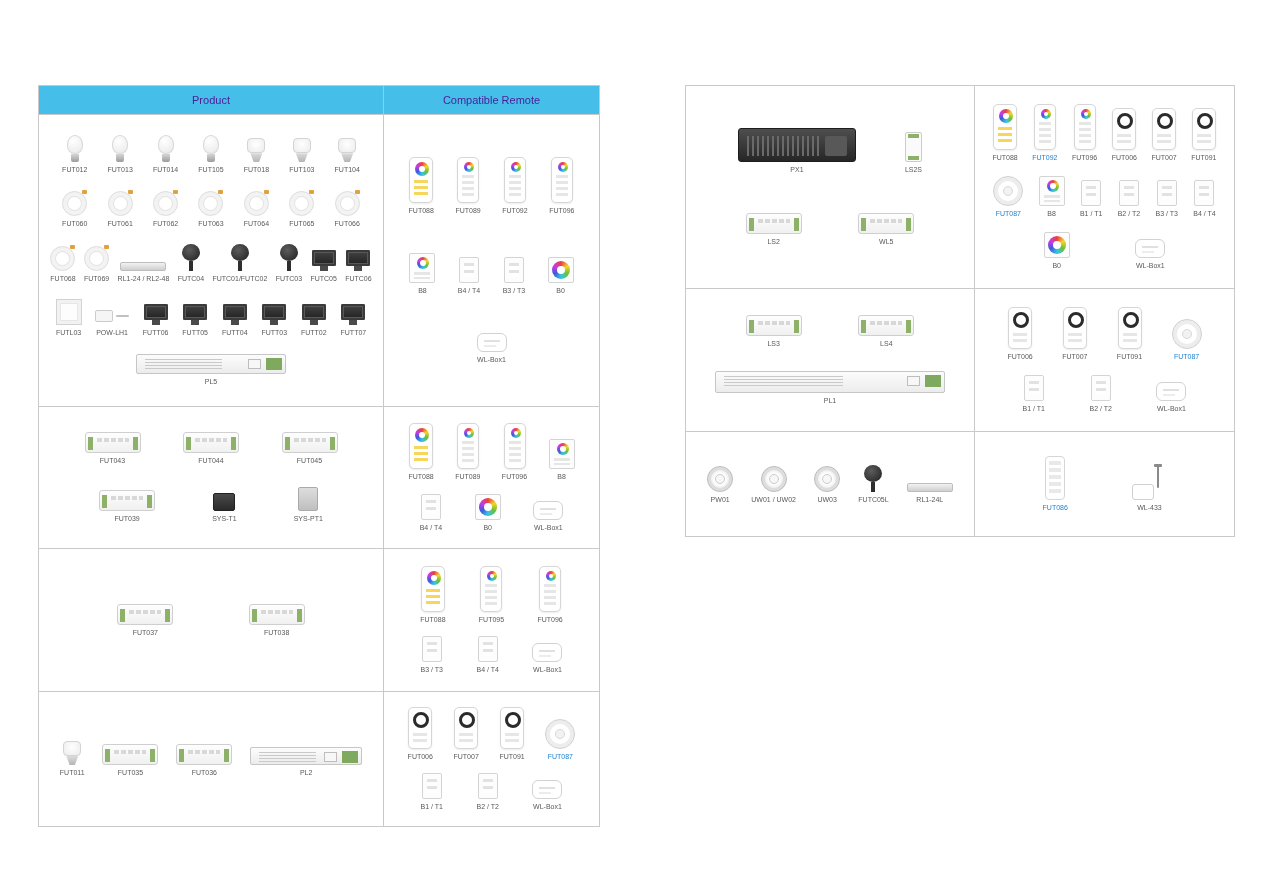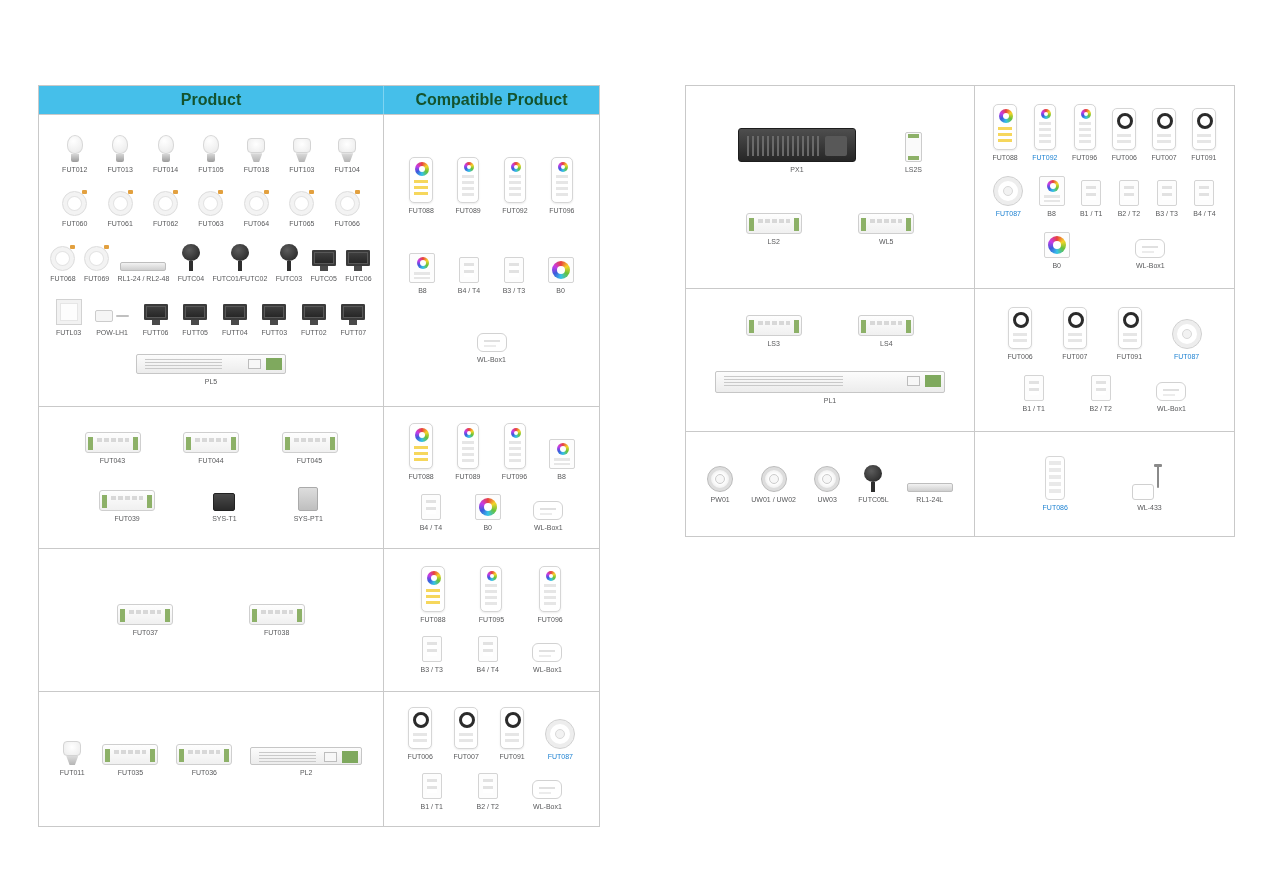--- a/index.html
+++ b/index.html
@@ -6,22 +6,22 @@
   .page{position:relative;width:1280px;height:874px;background:#fff;overflow:hidden;
         font-family:"Liberation Sans",sans-serif}
   .title{position:absolute;left:145px;top:40px;font-size:23px;font-weight:bold;
          color:#2cb4e8;letter-spacing:.5px}
 
   .table{position:absolute;border:1px solid #c9c9c9;box-sizing:border-box;background:#fff}
   .t-left{left:38px;top:85px;width:562px}
   .t-right{left:685px;top:85px;width:550px}
 
   .thead{display:flex;height:28px;background:#45bfea}
-  .th{display:flex;align-items:center;justify-content:center;color:#14532d;
-      font-weight:bold;font-size:16px;box-sizing:border-box}
+  .th{display:flex;align-items:center;justify-content:center;color:#4c1d95;
+      font-weight:normal;font-size:11px;box-sizing:border-box}
   .th-product{width:345px;border-right:1px solid #7ed4f1}
   .th-remote{flex:1}
 
   .tr{display:flex;border-top:1px solid #c9c9c9;box-sizing:border-box}
   .tbody .tr:first-child{border-top:none}
   .t-left .tr:first-child{border-top:1px solid #c9c9c9} 
   .t-left .tr:nth-child(1){height:292px}
   .t-left .tr:nth-child(2){height:142px}
   .t-left .tr:nth-child(3){height:143px}
   .t-left .tr:nth-child(4){height:135px}
@@ -180,21 +180,21 @@
     background:#f7f7f7;border:1px solid #ccc}
 </style>
 </head>
 <body>
 
 <div class="page">
 
   <div class="table t-left">
     <div class="thead">
       <div class="th th-product">Product</div>
-      <div class="th th-remote">Compatible Product</div>
+      <div class="th th-remote">Compatible Remote</div>
     </div>
     <div class="tbody" id="left-tbody">
         <div class="tr">
           <div class="td td-product">
             <div class="line">
               <div class="item">
                 <div class="glyph g-bulb">
                   <i class="a"></i>
                   <i class="b"></i>
                 </div>

